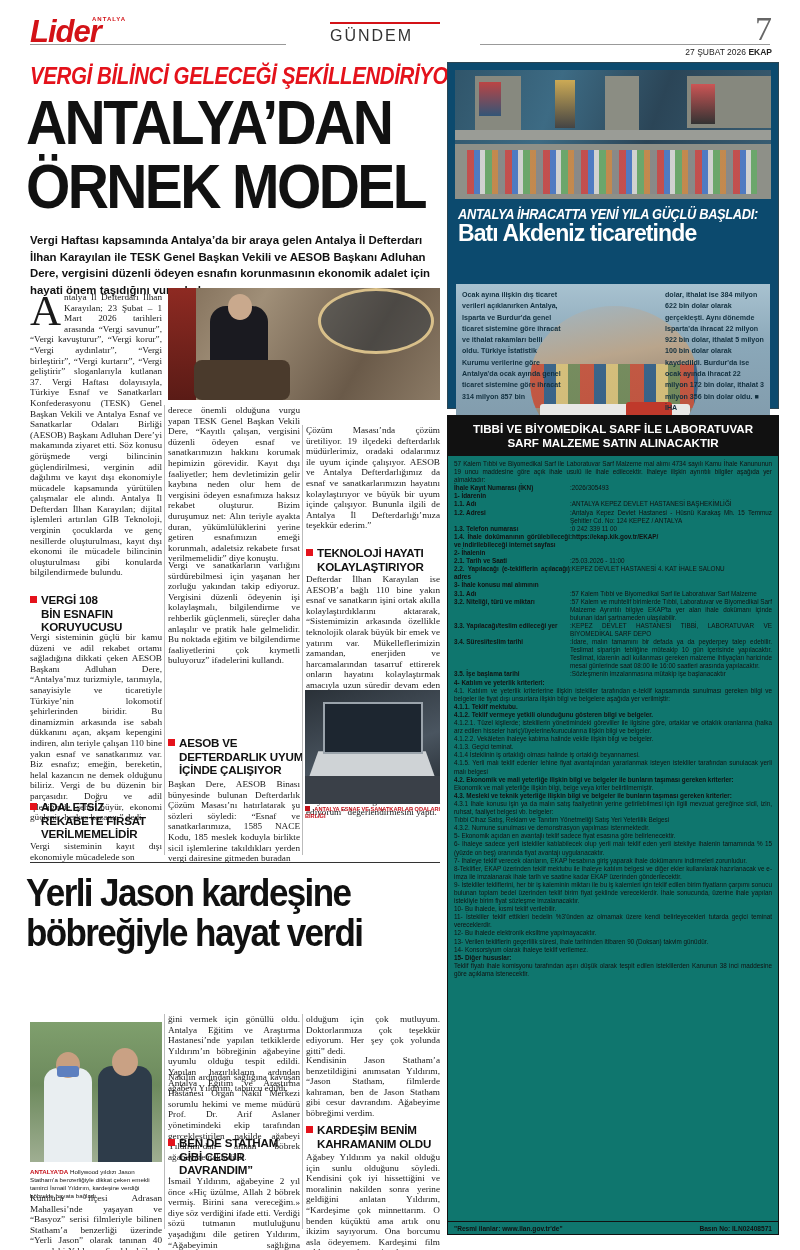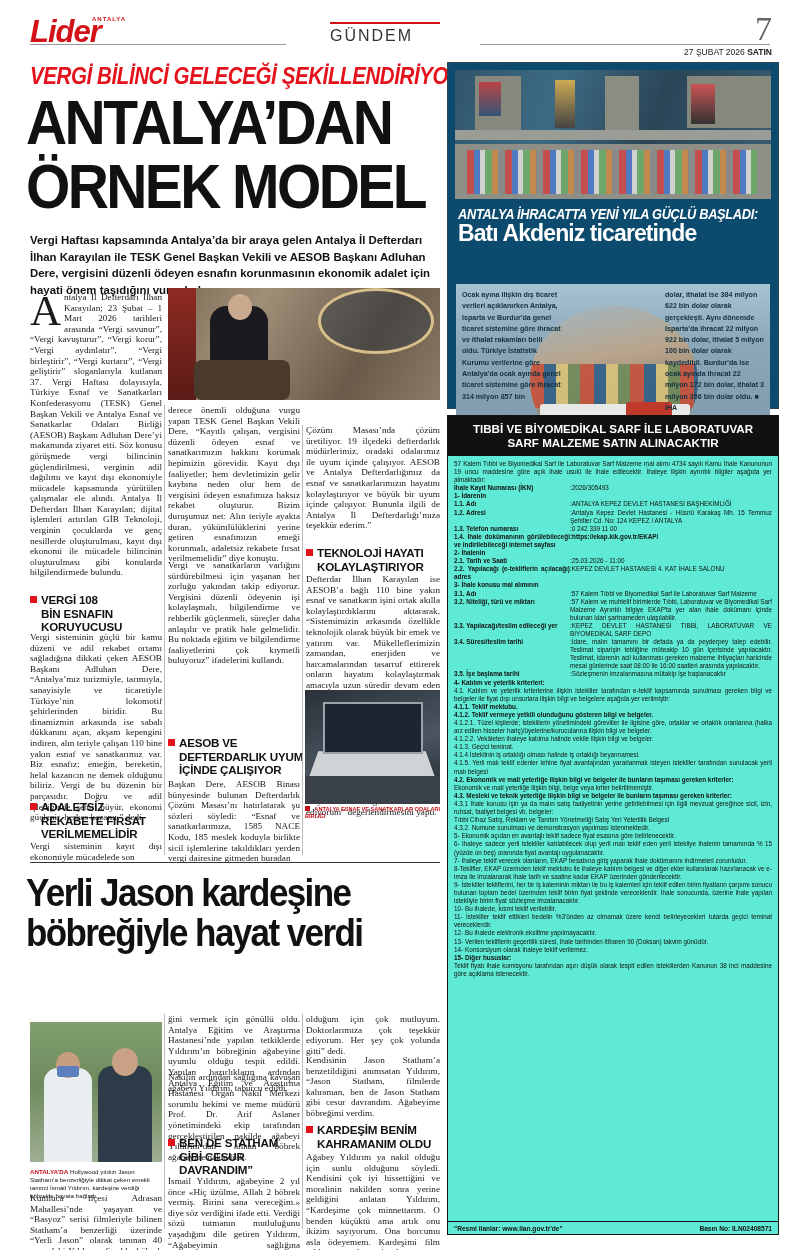--- a/index.html
+++ b/index.html
@@ -134,21 +134,21 @@
     font-family: "Liberation Sans", sans-serif;
     font-weight: bold; font-size: 7.1px; line-height: 11.3px;
     color: #12303f;
   }
   .pkg-col.l { left: 6px; text-align: left; }
   .pkg-col.r { right: 6px; text-align: left; }
 
   
   .tender {
     position: absolute; left: 447px; top: 415px; width: 330px; height: 818px;
-    border: 1px solid #111; background: #5eead4;
+    border: 1px solid #111; background: #0f766e;
   }
   .tender-head {
     background: #111; color: #fff;
     font-family: "Liberation Sans", sans-serif;
     font-weight: bold; font-size: 11.6px; line-height: 14px;
     text-align: center; padding: 6px 6px 6px 6px;
   }
   .tender-body {
     padding: 4px 6px 0 6px;
     font-family: "Liberation Sans", sans-serif;
@@ -240,21 +240,21 @@
   <div class="masthead">
     <div class="logo">Lider</div>
     <div class="logo-sup">ANTALYA</div>
     <div class="head-rule-left"></div>
     <div class="head-rule-right"></div>
     <div class="section-rule"></div>
     <div class="section-name">GÜNDEM</div>
     <div class="page-num">7</div>
     <div class="dateline">
       <span>27 ŞUBAT 2026</span>
-      <b>SATIN</b>
+      <b>EKAP</b>
     </div>
   </div>
 
   <div class="kicker">VERGİ BİLİNCİ GELECEĞİ ŞEKİLLENDİRİYOR:</div>
   <div class="headline">
     <div>ANTALYA’DAN</div>
     <div>ÖRNEK MODEL</div>
   </div>
   <div class="standfirst">Vergi Haftası kapsamında Antalya’da bir araya gelen Antalya İl Defterdarı İlhan Karayılan ile TESK Genel Başkan Vekili ve AESOB Başkanı Adluhan Dere, vergisini düzenli ödeyen esnafın korunmasının ekonomik adalet için hayati önem taşıdığını vurguladı.</div>
 

